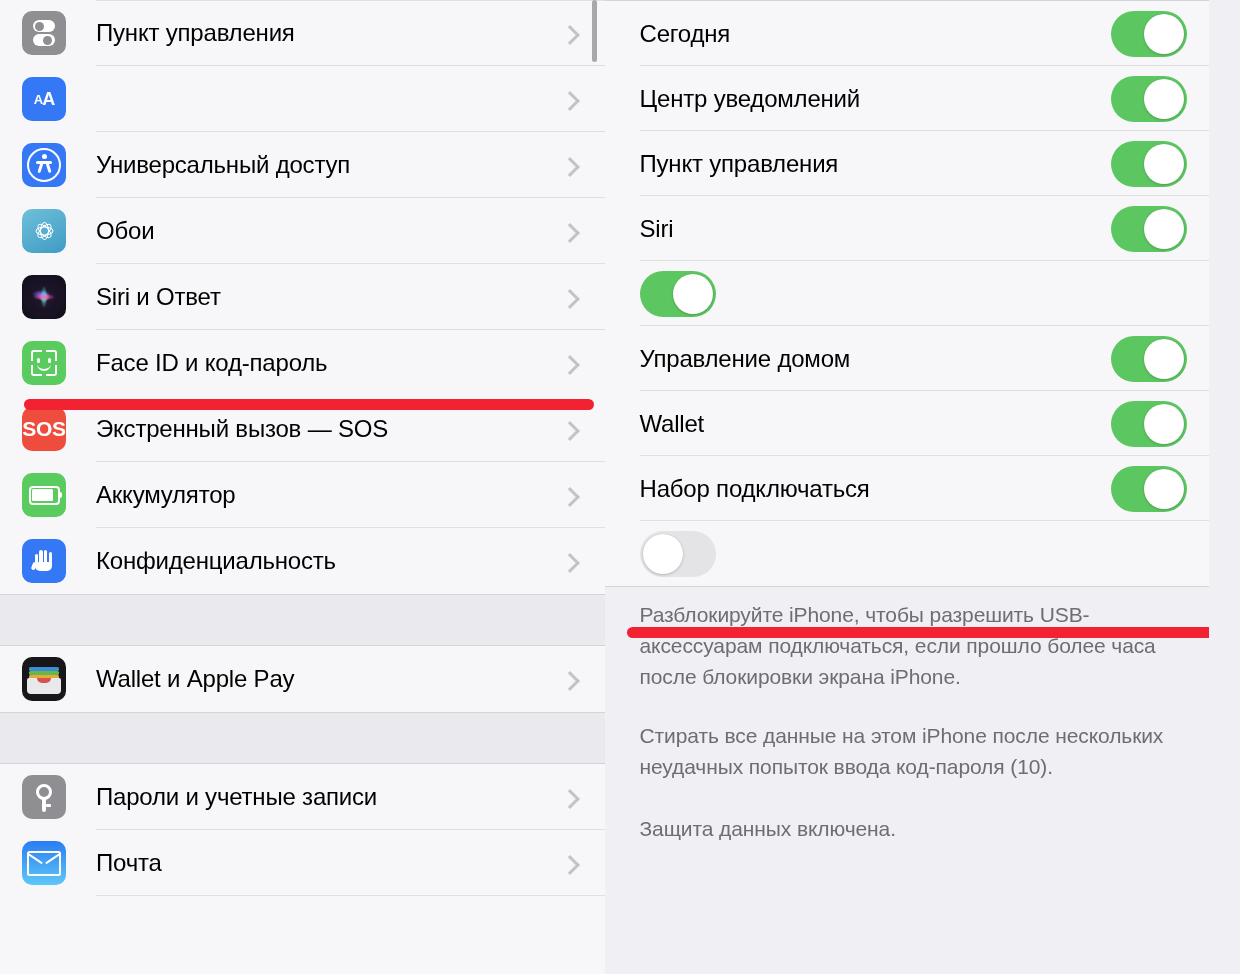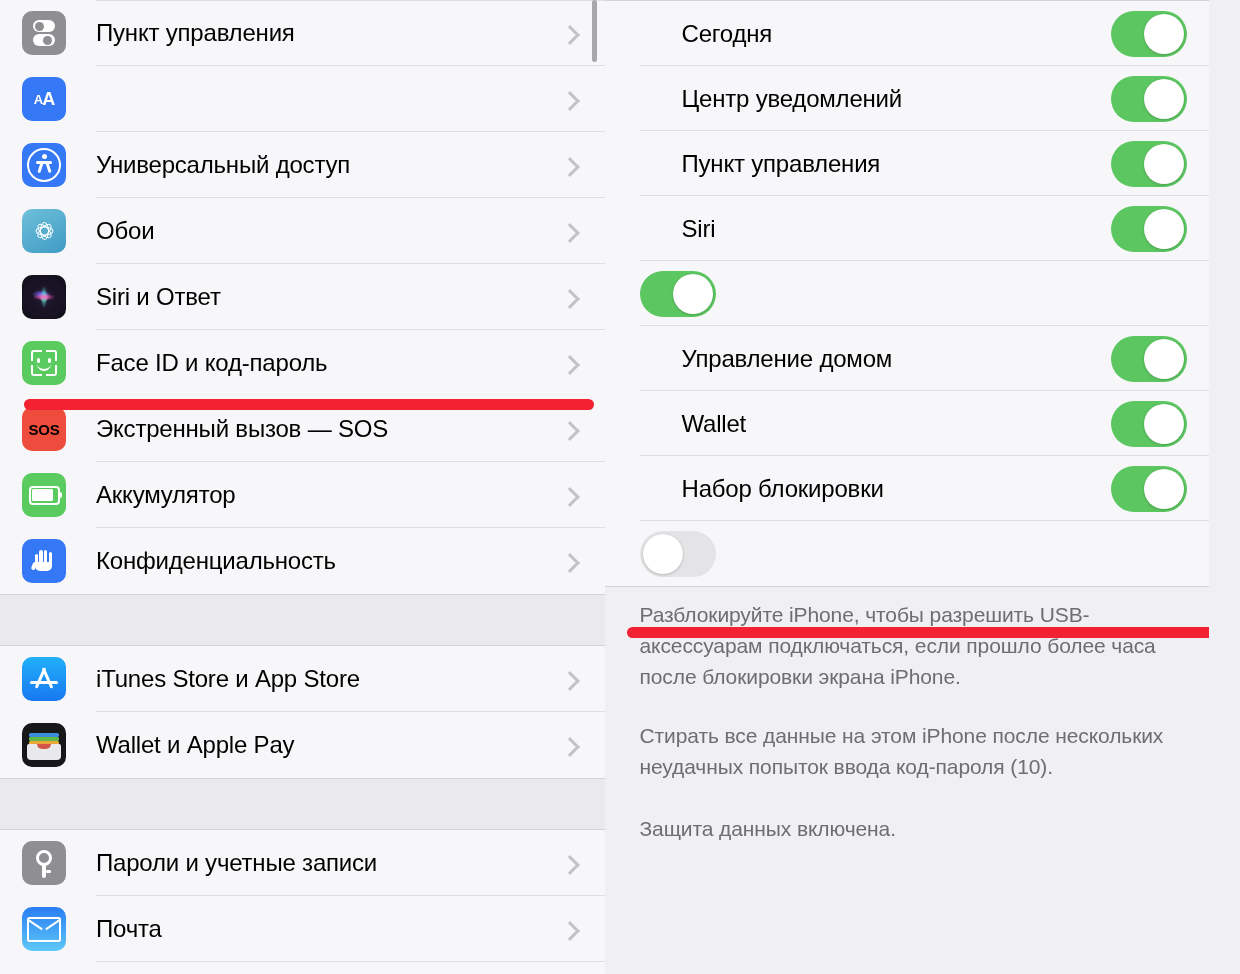--- a/index.html
+++ b/index.html
@@ -240,22 +240,22 @@
     position: absolute;
     bottom: 14px; left: 50%;
     margin-left: -7px;
     width: 14px; height: 7px;
     border-bottom: 2.2px solid #fff;
     border-radius: 0 0 9px 9px;
   }
 
   .ic-sos { background: #EE4D3D; }
   .ic-sos span {
-    color: #000000;
-    font-size: 15px;
+    color: #ffffff;
+    font-size: 21px;
     font-weight: 700;
     letter-spacing: -0.3px;
   }
 
   .ic-batt { background: #5ACB5F; }
   .ic-batt .shell {
     width: 27px; height: 15px;
     border: 2.2px solid #fff;
     border-radius: 4px;
     position: relative;
@@ -438,21 +438,20 @@
     height: 1px;
     background: #E0E0E3;
   }
   .r-row.last::after { display: none; }
   .r-label {
     font-size: 24px;
     color: #000;
     letter-spacing: -0.2px;
     white-space: nowrap;
     flex: 1 1 auto;
-    margin-left: 42px;
   }
   .toggle {
     position: relative;
     width: 76px;
     height: 46px;
     border-radius: 23px;
     flex: 0 0 auto;
   }
   .toggle.on { background: #5CC761; }
   .toggle.off { background: #E4E4E7; }
@@ -598,29 +597,20 @@
         <div class="l-label">Конфиденциальность</div>
         <div class="chev"></div>
       </div>
 
     </div>
 
     <div class="l-gap" style="height:50px"></div>
 
     <div class="l-group">
 
-      <div class="l-row">
-        <div class="l-icon ic-appstore">
-          <div class="a1"></div>
-            <div class="a2"></div>
-            <div class="abar"></div>
-        </div>
-        <div class="l-label">iTunes Store и App Store</div>
-        <div class="chev"></div>
-      </div>
 
       <div class="l-row no-sep">
         <div class="l-icon ic-wallet">
           <div class="card c1"></div>
             <div class="card c2"></div>
             <div class="card c3"></div>
           <div class="pocket"></div>
             <div class="notch"></div>
         </div>
         <div class="l-label">Wallet и Apple Pay</div>
@@ -708,21 +698,21 @@
       </div>
 
       <div class="r-row">
         <div class="r-label">Wallet</div>
         <div class="toggle on">
             <div class="knob"></div>
           </div>
       </div>
 
       <div class="r-row">
-        <div class="r-label">Набор блокировки</div>
+        <div class="r-label">Набор подключаться</div>
         <div class="toggle on">
             <div class="knob"></div>
           </div>
       </div>
 
       <div class="r-row last">
         <div class="toggle off">
             <div class="knob"></div>
           </div>
       </div>

